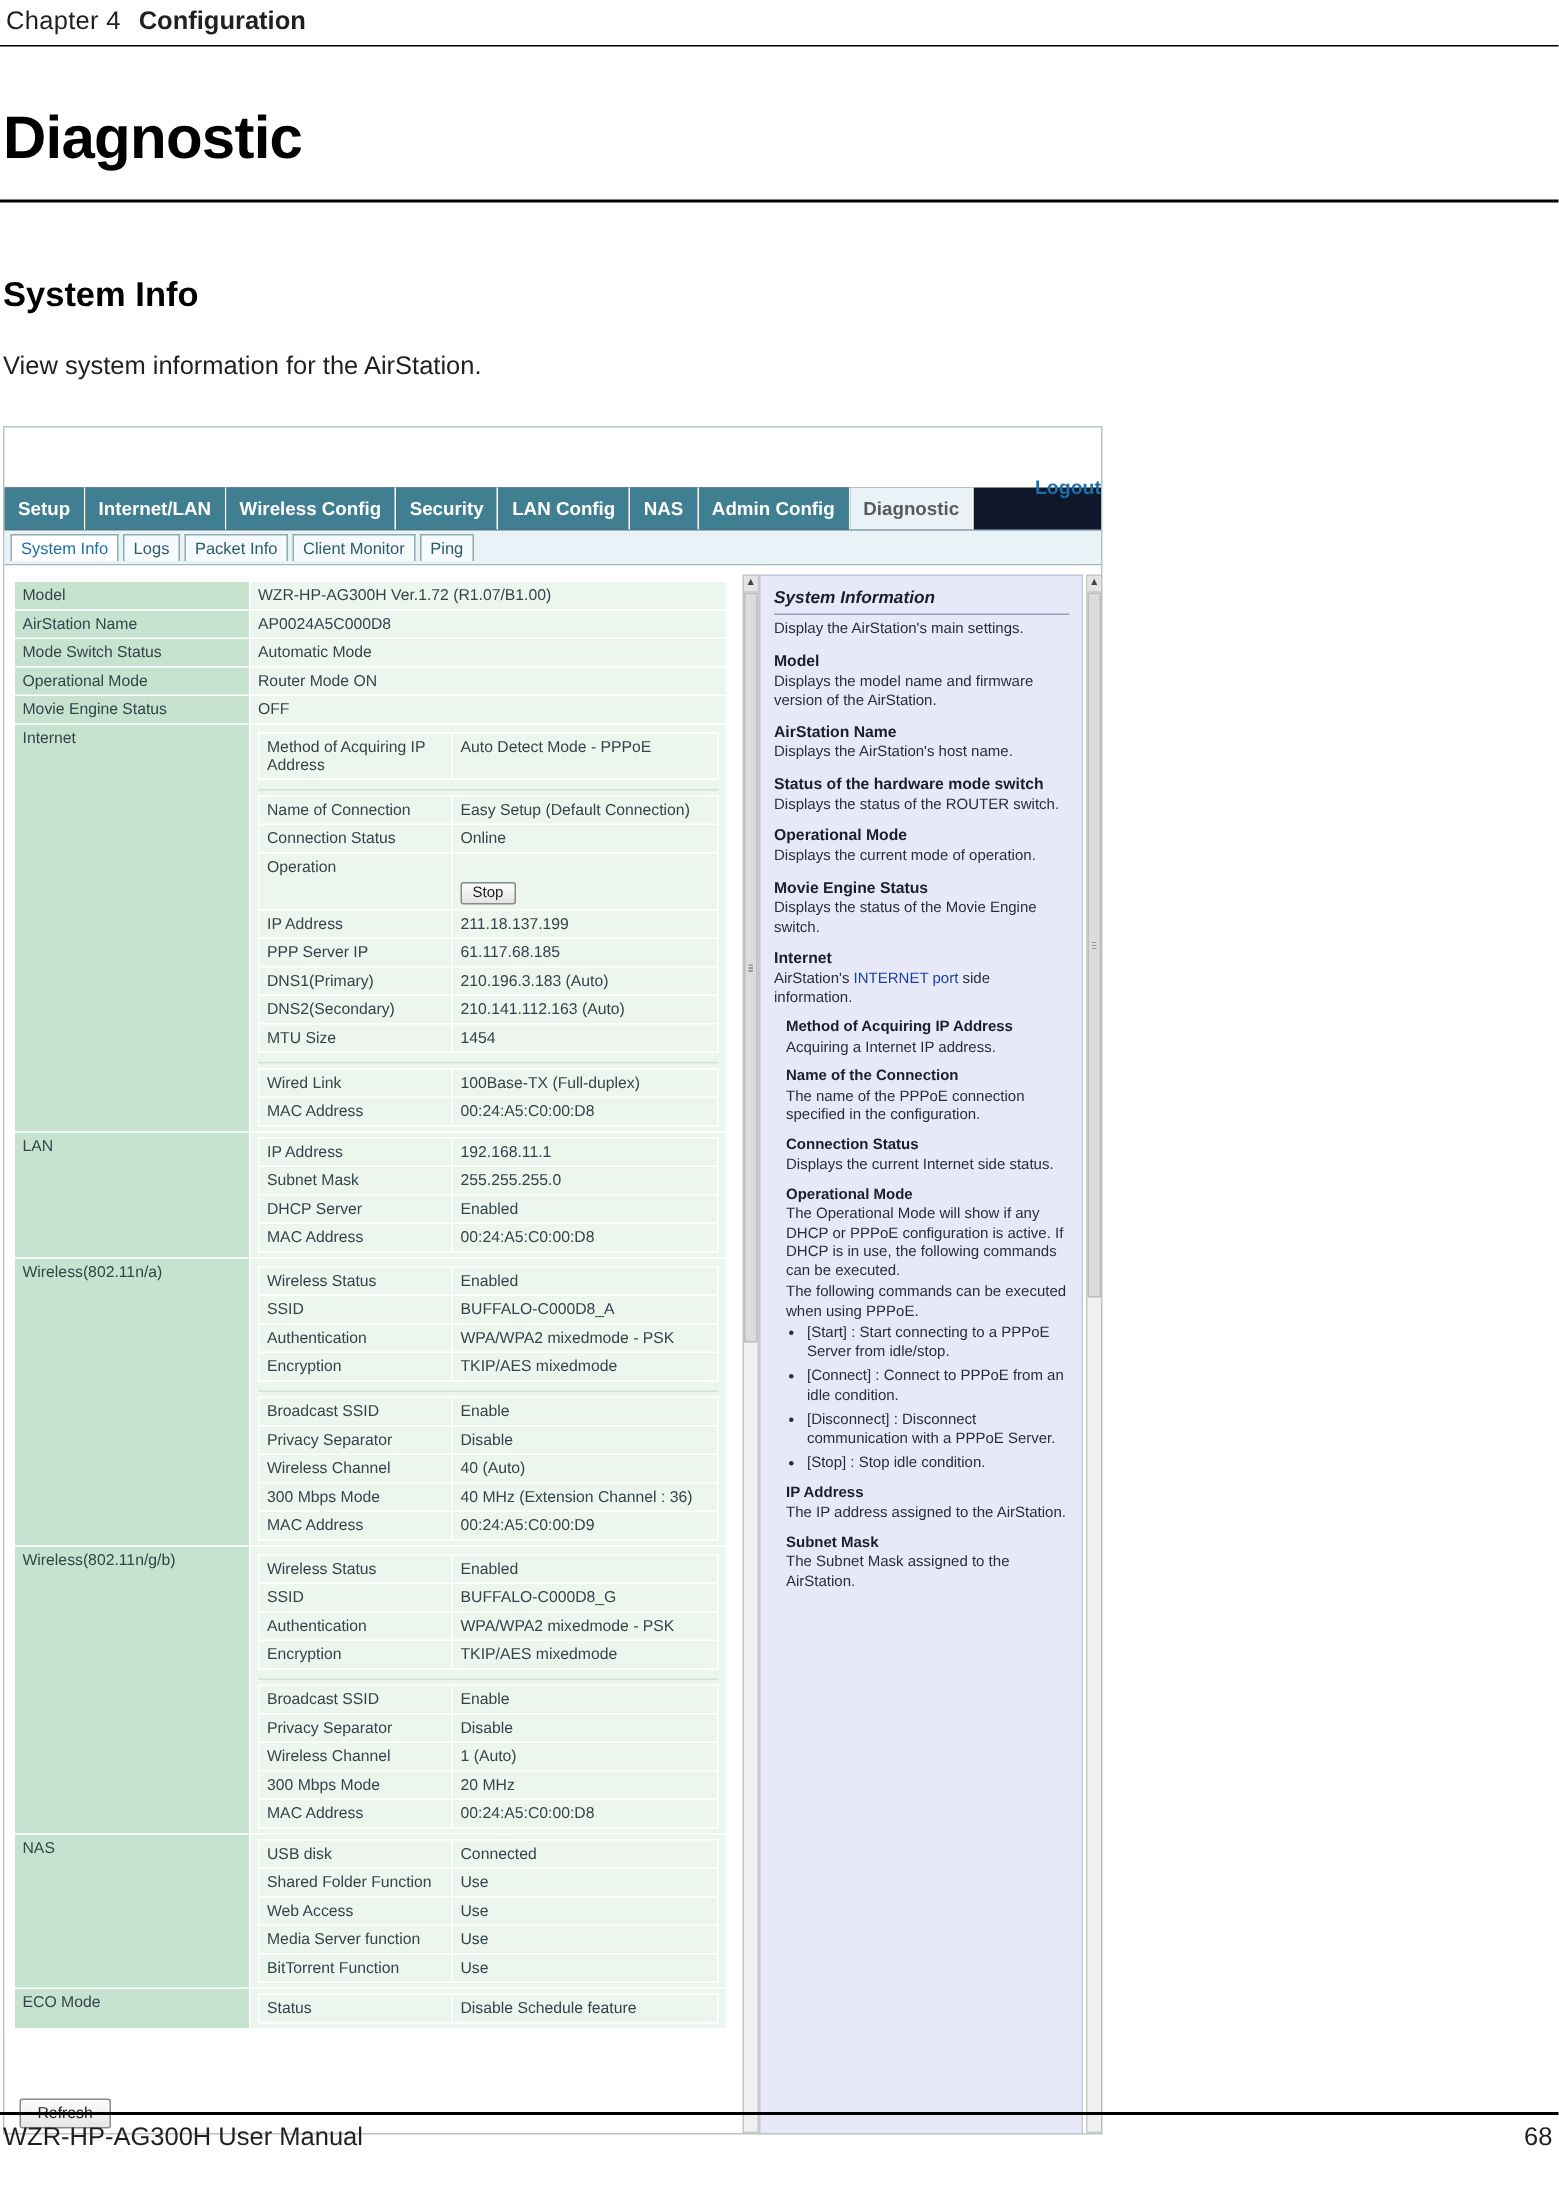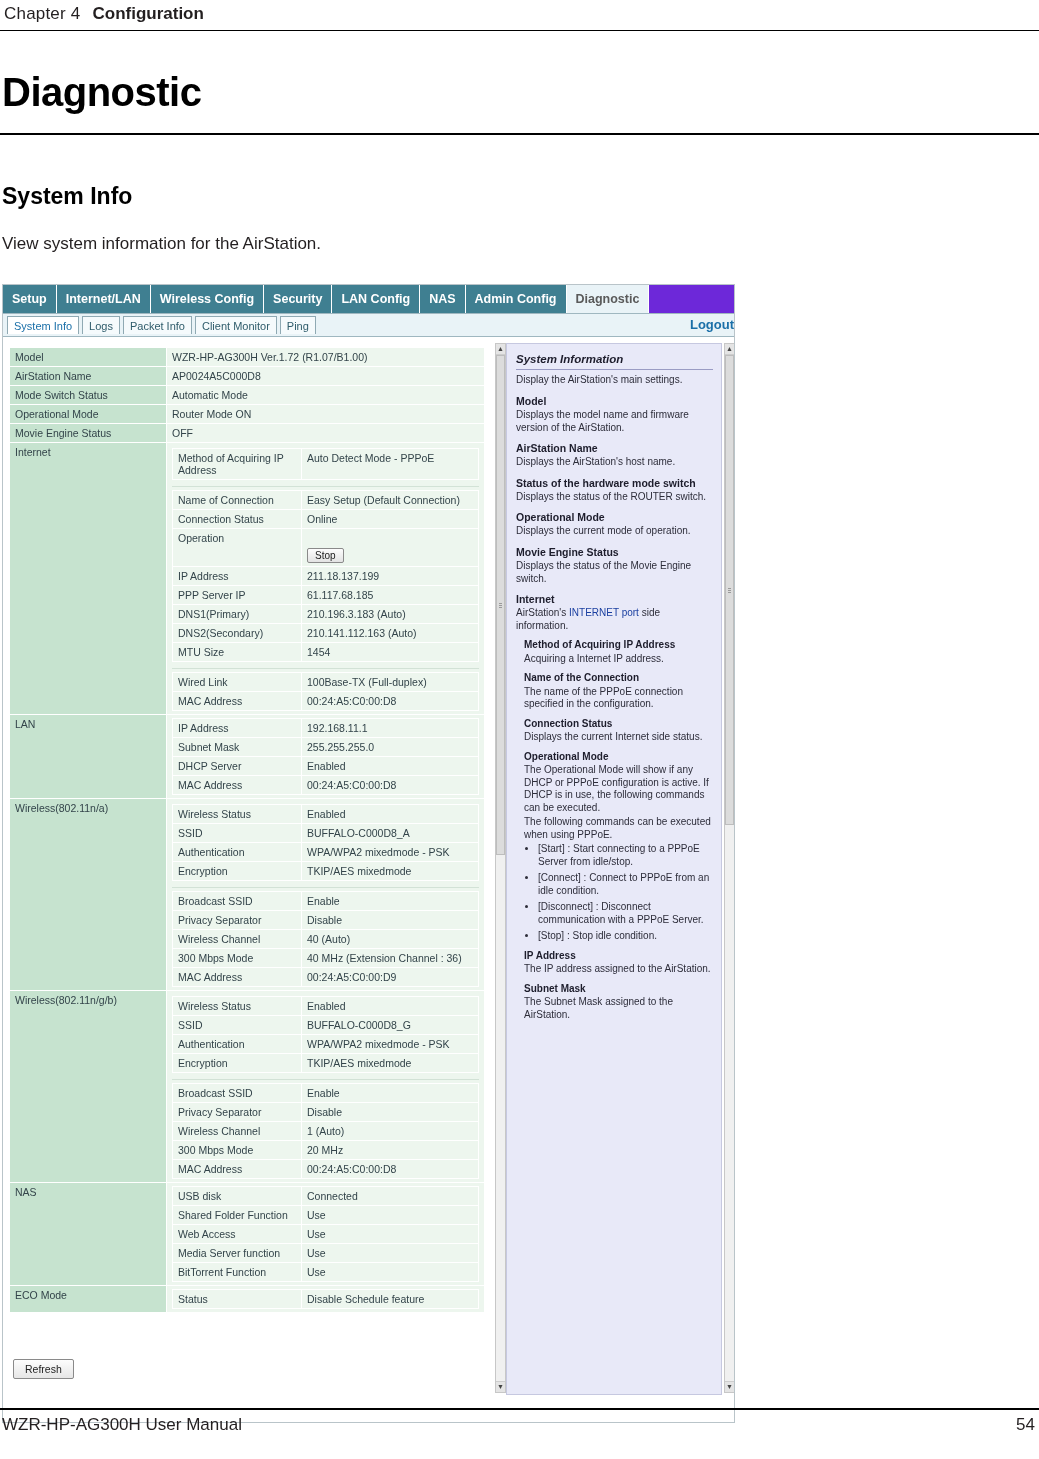--- a/index.html
+++ b/index.html
@@ -48,22 +48,23 @@
     width:733px;height:1139px;
     background:#ffffff;
     border:1px solid #b9c4c9;
     box-sizing:border-box;
     overflow:hidden;
     font-size:10.5px;
   }
 
   
   .navbar{
-    position:relative;height:28px;background:#6d28d9;
+    position:relative;height:28px;background:#0f172a;
     border-bottom:1px solid #9fb7c0;
+    margin-top:40px;
   }
   .navbar .tab{
     position:relative;float:left;height:28px;line-height:28px;
     padding:0 9px;color:#ffffff;font-weight:bold;font-size:12.5px;
     background:#3f7f91;border-right:1px solid #ffffff;
     box-sizing:border-box;white-space:nowrap;
   }
   .navbar .tab.active{
     background:#e9f3f7;color:#5a5a5a;
   }
@@ -536,14 +537,14 @@
           </div>
         <div class="sb-arrow bottom">▼</div>
       </div>
 
     </div>
 
   </div>
 
   <div class="foot-rule"></div>
   <div class="foot-left">WZR-HP-AG300H User Manual</div>
-  <div class="foot-right">54</div>
+  <div class="foot-right">68</div>
 </div>
 
 </body></html>

